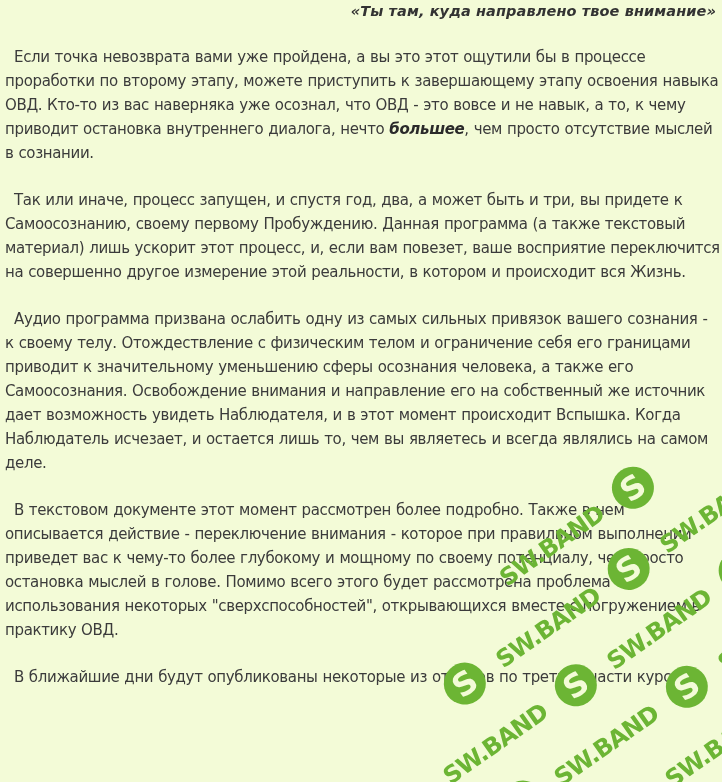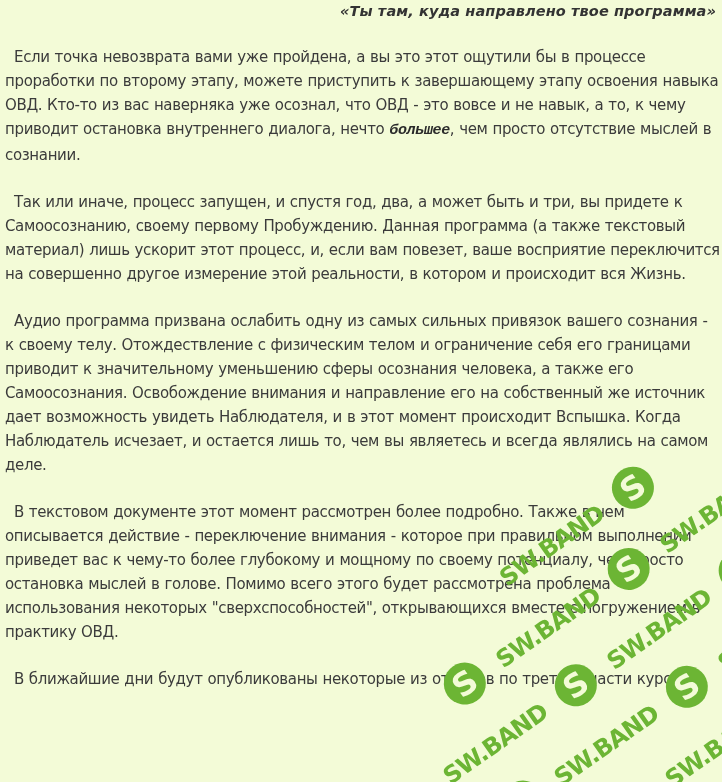--- a/index.html
+++ b/index.html
@@ -39,36 +39,35 @@
     .para {
       margin: 0 0 23px 0;
       text-indent: 9px;
       letter-spacing: -0.35px;
       word-spacing: 0.5px;
     }
     .para b {
       font-style: italic;
       font-weight: bold;
       color: #2a2a2a;
-      font-family: Liberation Mono, monospace;
     }
     .watermark {
       position: absolute;
       left: 0;
       top: 0;
       width: 722px;
       height: 782px;
       z-index: 3;
       pointer-events: none;
     }
   </style>
 </head>
 <body>
 
-<div class="title">«Ты там, куда направлено твое программа»</div>
+<div class="title">«Ты там, куда направлено твое внимание»</div>
 
 <div class="content">
   <p class="para"><span>Если точка невозврата вами уже пройдена, а вы это этот ощутили бы в процессе проработки по второму этапу, можете приступить к завершающему этапу освоения навыка ОВД. Кто-то из вас наверняка уже осознал, что ОВД - это вовсе и не навык, а то, к чему приводит остановка внутреннего диалога, нечто </span><b>большее</b><span>, чем просто отсутствие мыслей в сознании.</span></p>
   <p class="para">Так или иначе, процесс запущен, и спустя год, два, а может быть и три, вы придете к Самоосознанию, своему первому Пробуждению. Данная программа (а также текстовый материал) лишь ускорит этот процесс, и, если вам повезет, ваше восприятие переключится на совершенно другое измерение этой реальности, в котором и происходит вся Жизнь.</p>
   <p class="para">Аудио программа призвана ослабить одну из самых сильных привязок вашего сознания - к своему телу. Отождествление с физическим телом и ограничение себя его границами приводит к значительному уменьшению сферы осознания человека, а также его Самоосознания. Освобождение внимания и направление его на собственный же источник дает возможность увидеть Наблюдателя, и в этот момент происходит Вспышка. Когда Наблюдатель исчезает, и остается лишь то, чем вы являетесь и всегда являлись на самом деле.</p>
   <p class="para">В текстовом документе этот момент рассмотрен более подробно. Также в нем описывается действие - переключение внимания - которое при правильном выполнении приведет вас к чему-то более глубокому и мощному по своему потенциалу, чем просто остановка мыслей в голове. Помимо всего этого будет рассмотрена проблема использования некоторых "сверхспособностей", открывающихся вместе с погружением в практику ОВД.</p>
   <p class="para">В ближайшие дни будут опубликованы некоторые из отзывов по третьей части курса.</p>
 </div>
 
 <svg class="watermark" viewBox="0 0 722 782" xmlns="http://www.w3.org/2000/svg">

